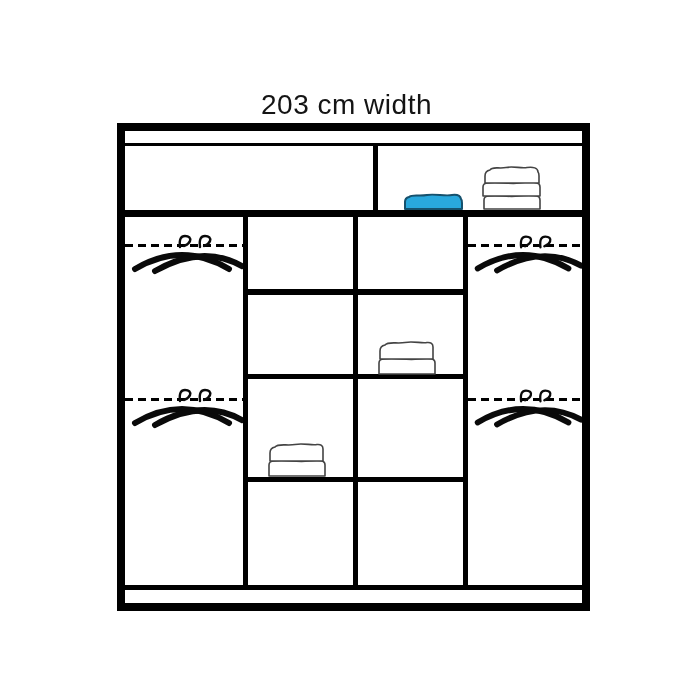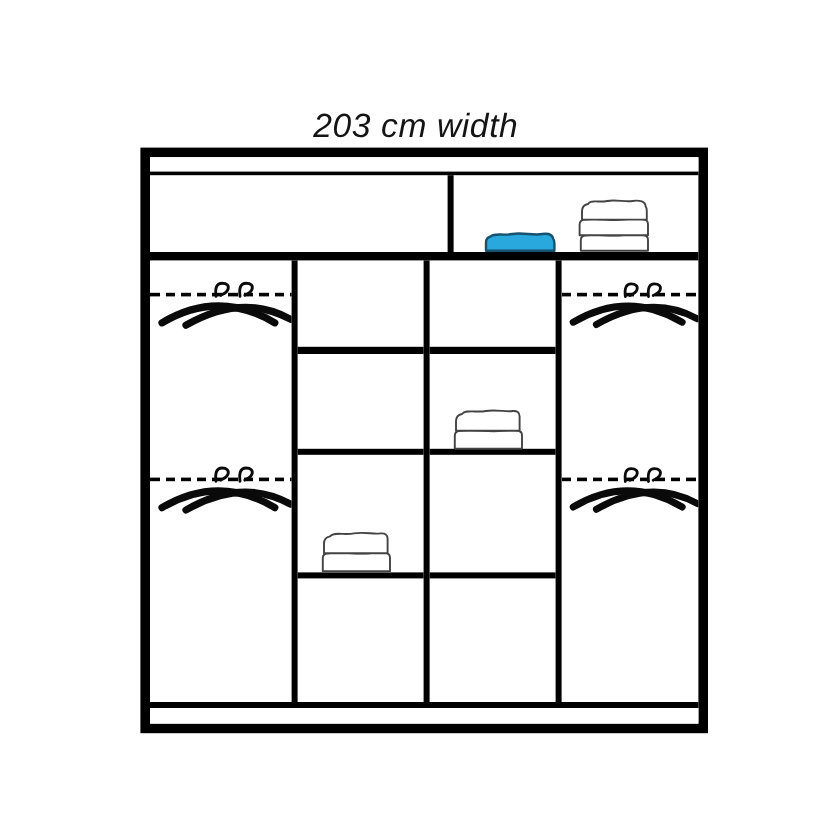--- a/index.html
+++ b/index.html
@@ -4,21 +4,21 @@
 <style>
   html, body {
     margin: 0;
     padding: 0;
     width: 700px;
     height: 700px;
     background: #ffffff;
     font-family: "Liberation Sans", sans-serif;
     overflow: hidden;
   }
-  .stage { position: relative; width: 696px; height: 700px; background: #fff; font-style: italic; }
+  .stage { position: relative; width: 696px; height: 700px; background: #fff; }
 
   .title {
     position: absolute;
     left: 110px; top: 88px; width: 473px; height: 34px;
     text-align: center;
     font-size: 28px;
     line-height: 34px;
     color: #141414;
     letter-spacing: 0.5px;
   }

